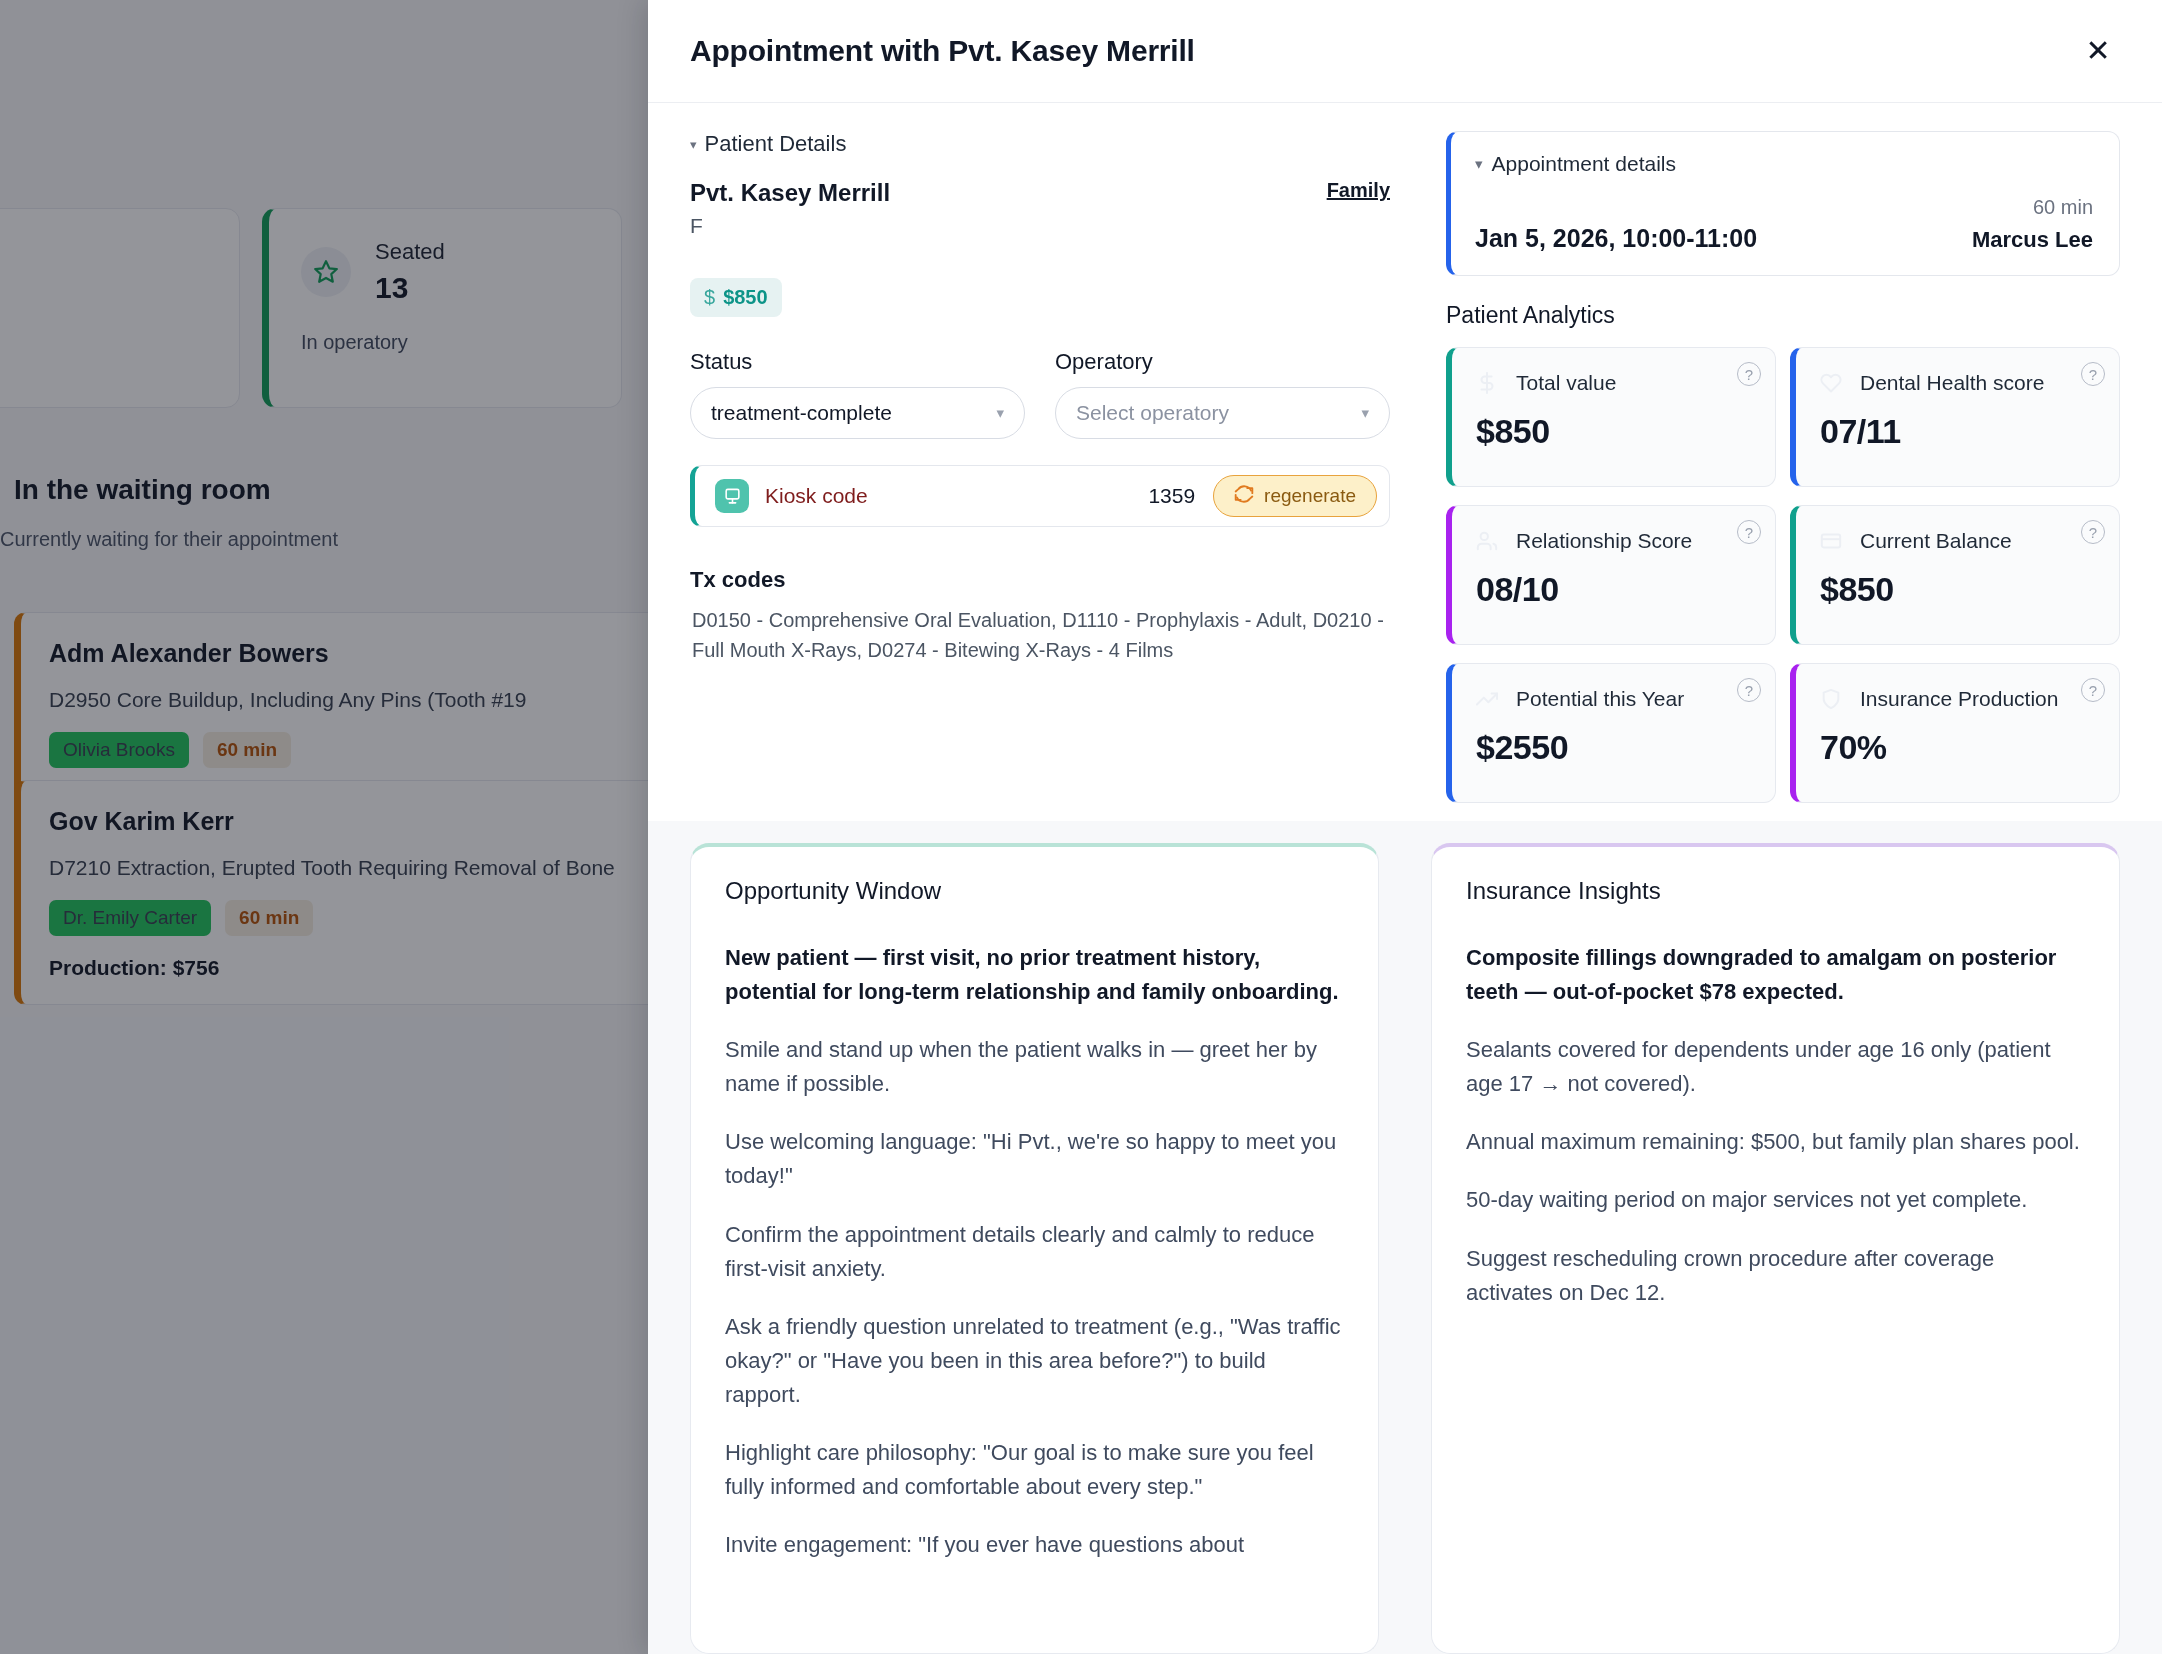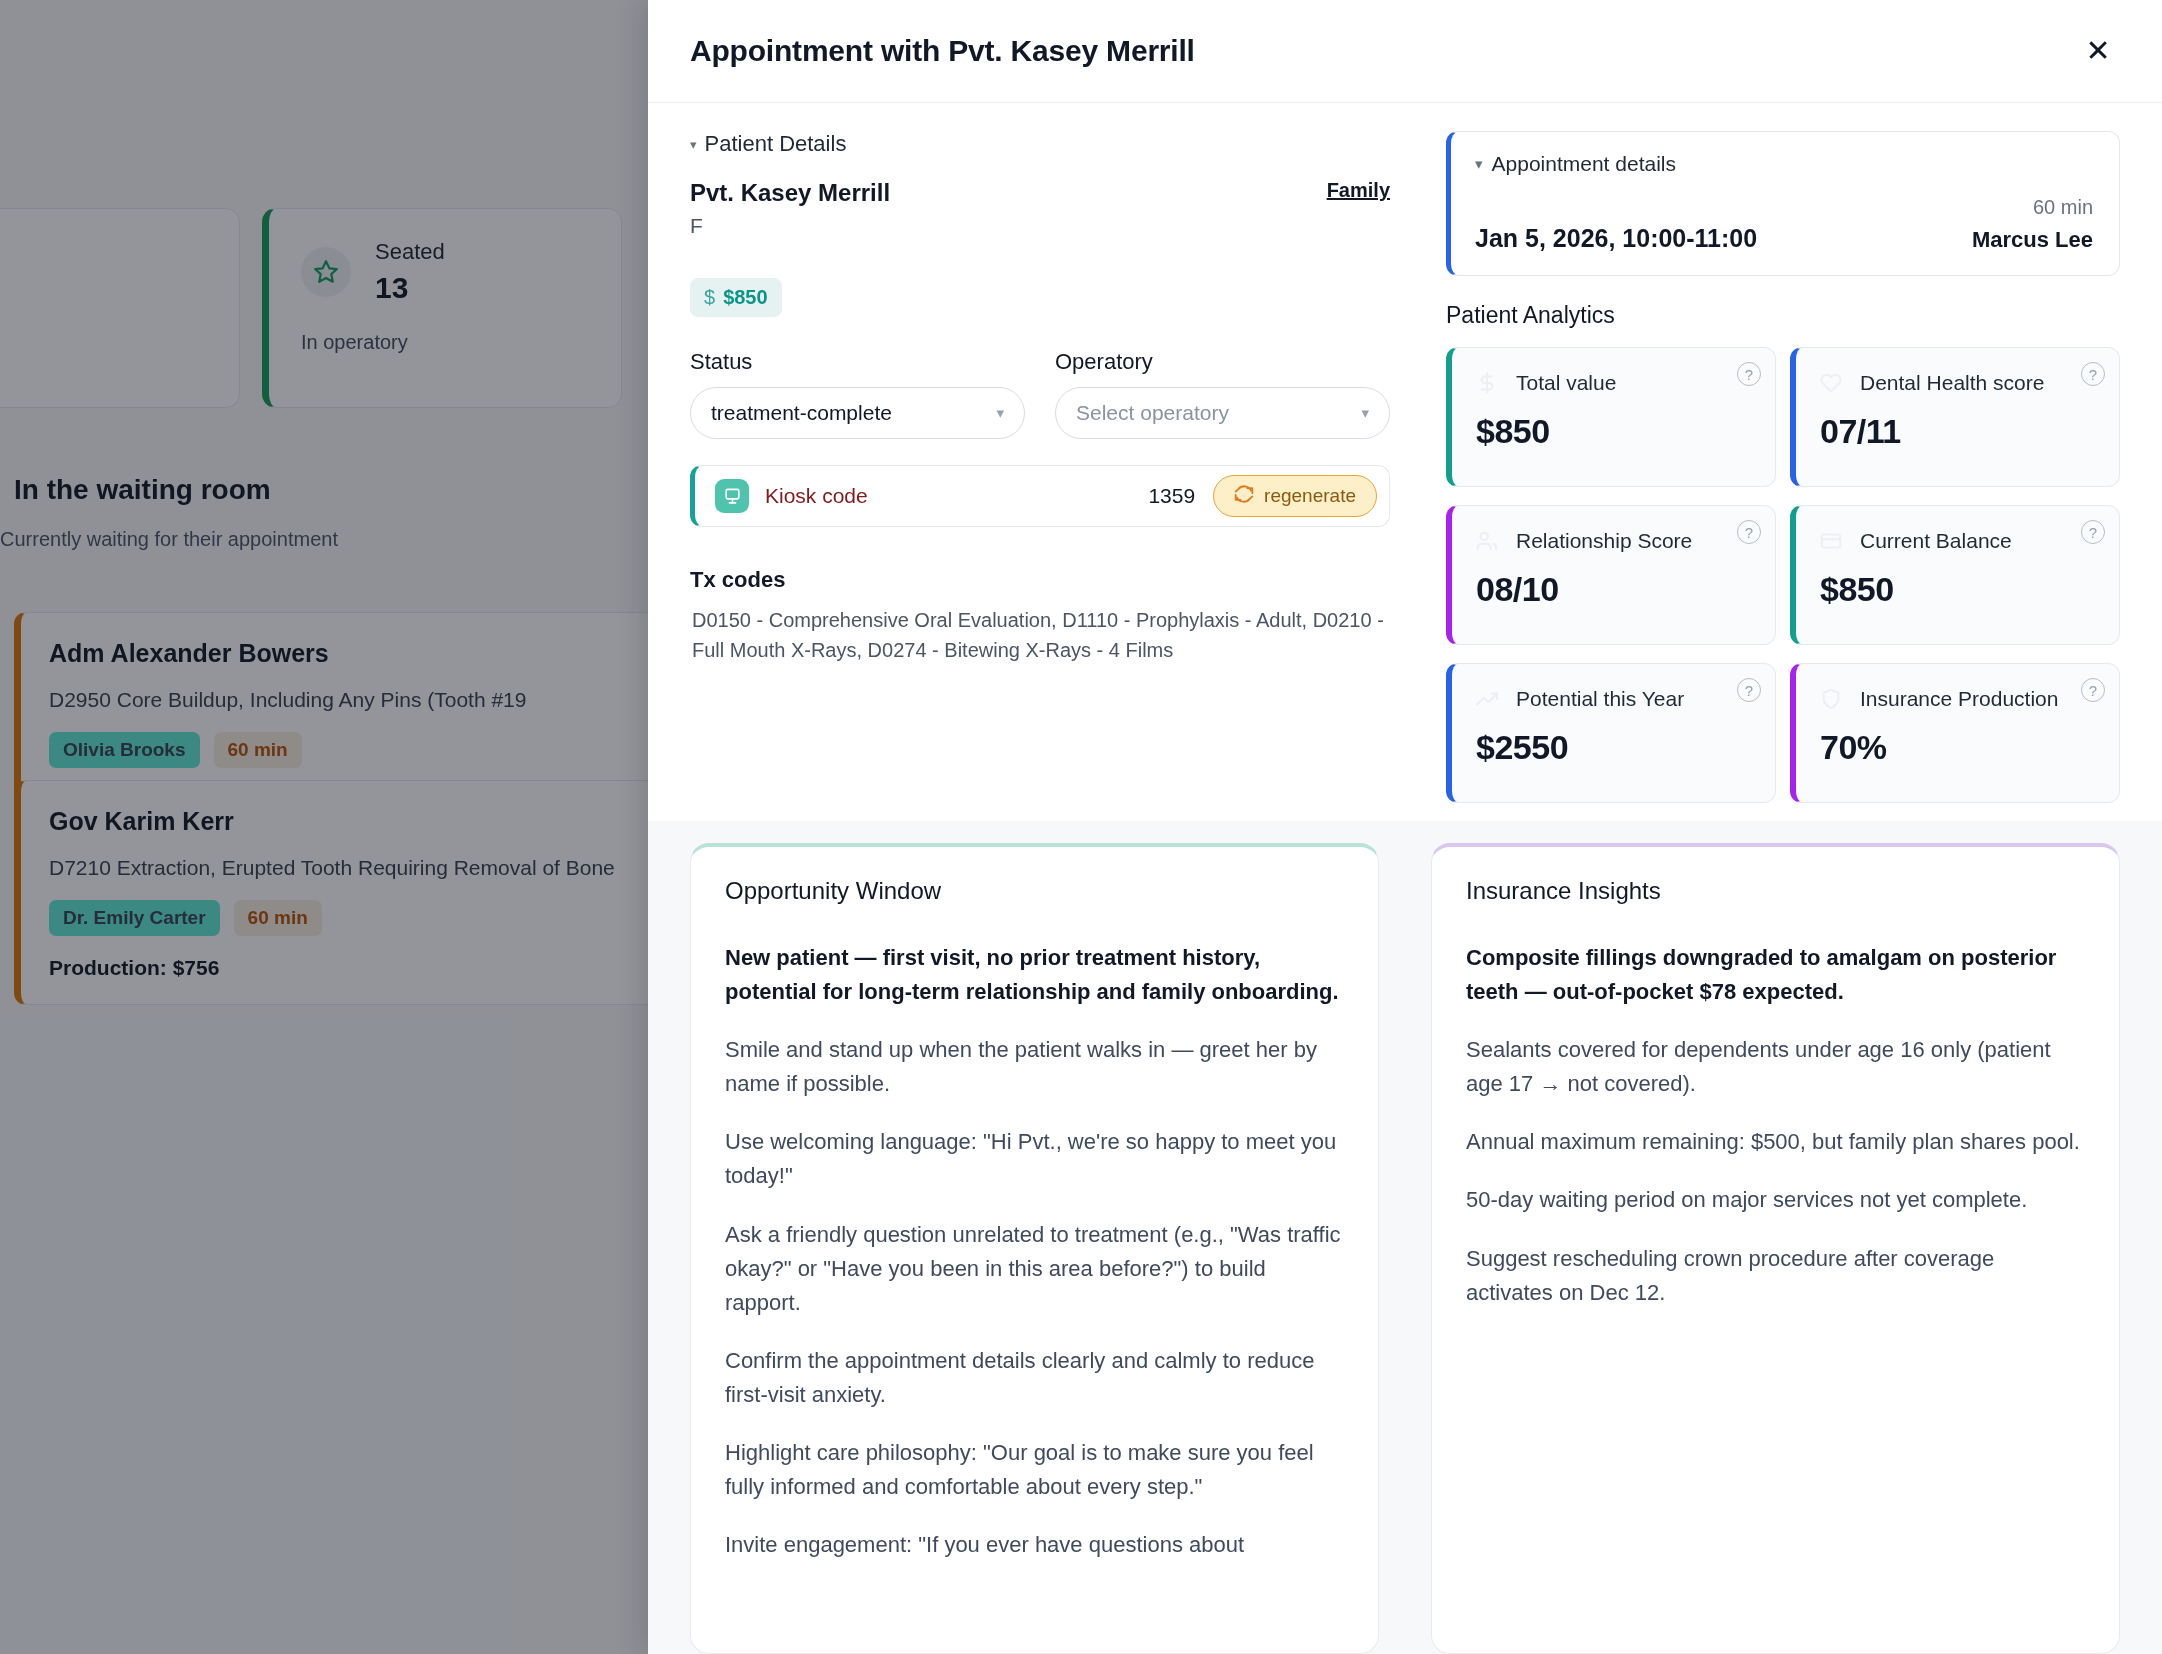--- a/index.html
+++ b/index.html
@@ -58,22 +58,22 @@
     border-left: 7px solid #d97706;
     border-radius: 12px; padding: 26px 30px 24px 28px;
   }
   .appt-card.c1 { top: 612px; }
   .appt-card.c2 { top: 780px; }
   .appt-name { font-size: 25px; font-weight: 700; color: #111827; }
   .appt-time { position: absolute; right: 28px; top: 26px; font-size: 22px; color: #374151; }
   .appt-proc { font-size: 21px; color: #374151; margin-top: 18px; line-height: 1.35; }
   .chips { display: flex; gap: 14px; margin-top: 18px; }
   .chip {
-    background: #5eead4; border-radius: 7px; padding: 7px 14px;
-    font-size: 19px; color: #374151; font-weight: bold;
+    background: #22c55e; border-radius: 7px; padding: 7px 14px;
+    font-size: 19px; color: #374151;
   }
   .chip.dur { background: #f4ede0; color: #b45309; font-weight: 700; }
   .appt-prod { margin-top: 20px; font-size: 21px; font-weight: 700; color: #111827; }
 
   
   #modal {
     position: absolute; left: 648px; top: 0;
     width: 1514px; height: 1654px;
     background: #ffffff;
     z-index: 10;
@@ -464,22 +464,22 @@
       </div>
     </div>
 
     <div class="bottom-area">
 
       <div class="panel opportunity">
         <div class="panel-title">Opportunity Window</div>
         <div class="panel-lead">New patient — first visit, no prior treatment history, potential for long-term relationship and family onboarding.</div>
         <div class="panel-p">Smile and stand up when the patient walks in — greet her by name if possible.</div>
         <div class="panel-p">Use welcoming language: "Hi Pvt., we're so happy to meet you today!"</div>
+        <div class="panel-p">Confirm the appointment details clearly and calmly to reduce first-visit anxiety.</div>
         <div class="panel-p">Ask a friendly question unrelated to treatment (e.g., "Was traffic okay?" or "Have you been in this area before?") to build rapport.</div>
-        <div class="panel-p">Confirm the appointment details clearly and calmly to reduce first-visit anxiety.</div>
         <div class="panel-p">Highlight care philosophy: "Our goal is to make sure you feel fully informed and comfortable about every step."</div>
         <div class="panel-p">Invite engagement: "If you ever have questions about</div>
       </div>
 
       <div class="panel insurance">
         <div class="panel-title">Insurance Insights</div>
         <div class="panel-lead">Composite fillings downgraded to amalgam on posterior teeth — out-of-pocket $78 expected.</div>
         <div class="panel-p">Sealants covered for dependents under age 16 only (patient age 17 → not covered).</div>
         <div class="panel-p">Annual maximum remaining: $500, but family plan shares pool.</div>
         <div class="panel-p">50-day waiting period on major services not yet complete.</div>

